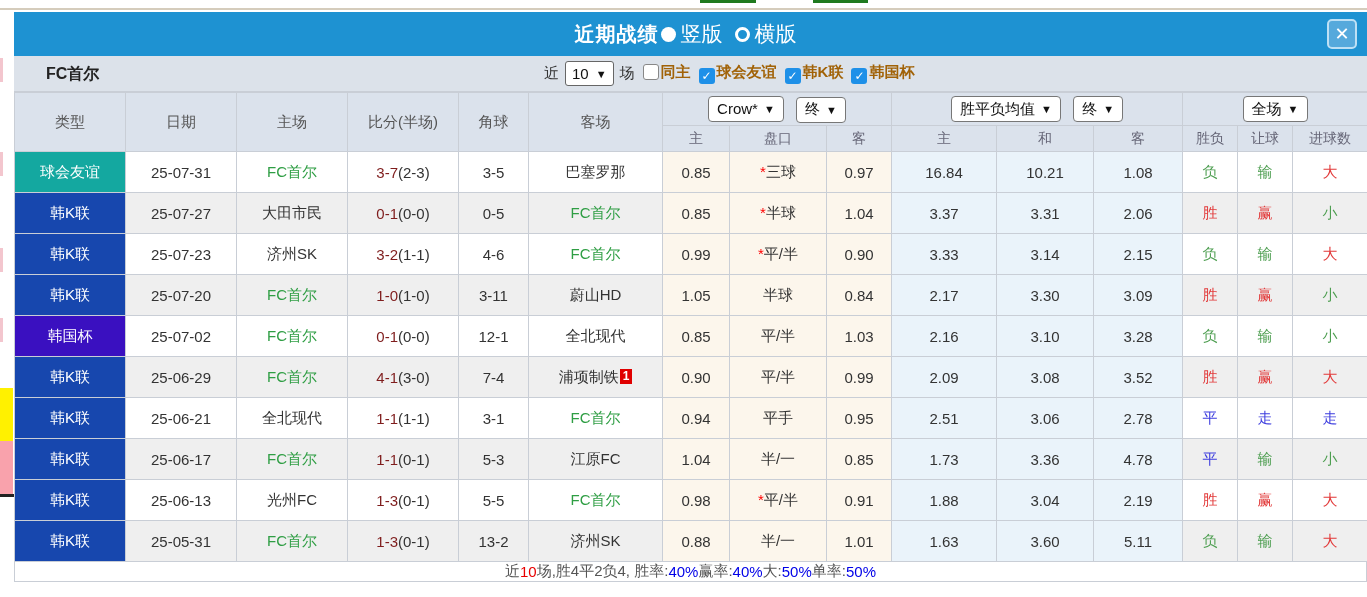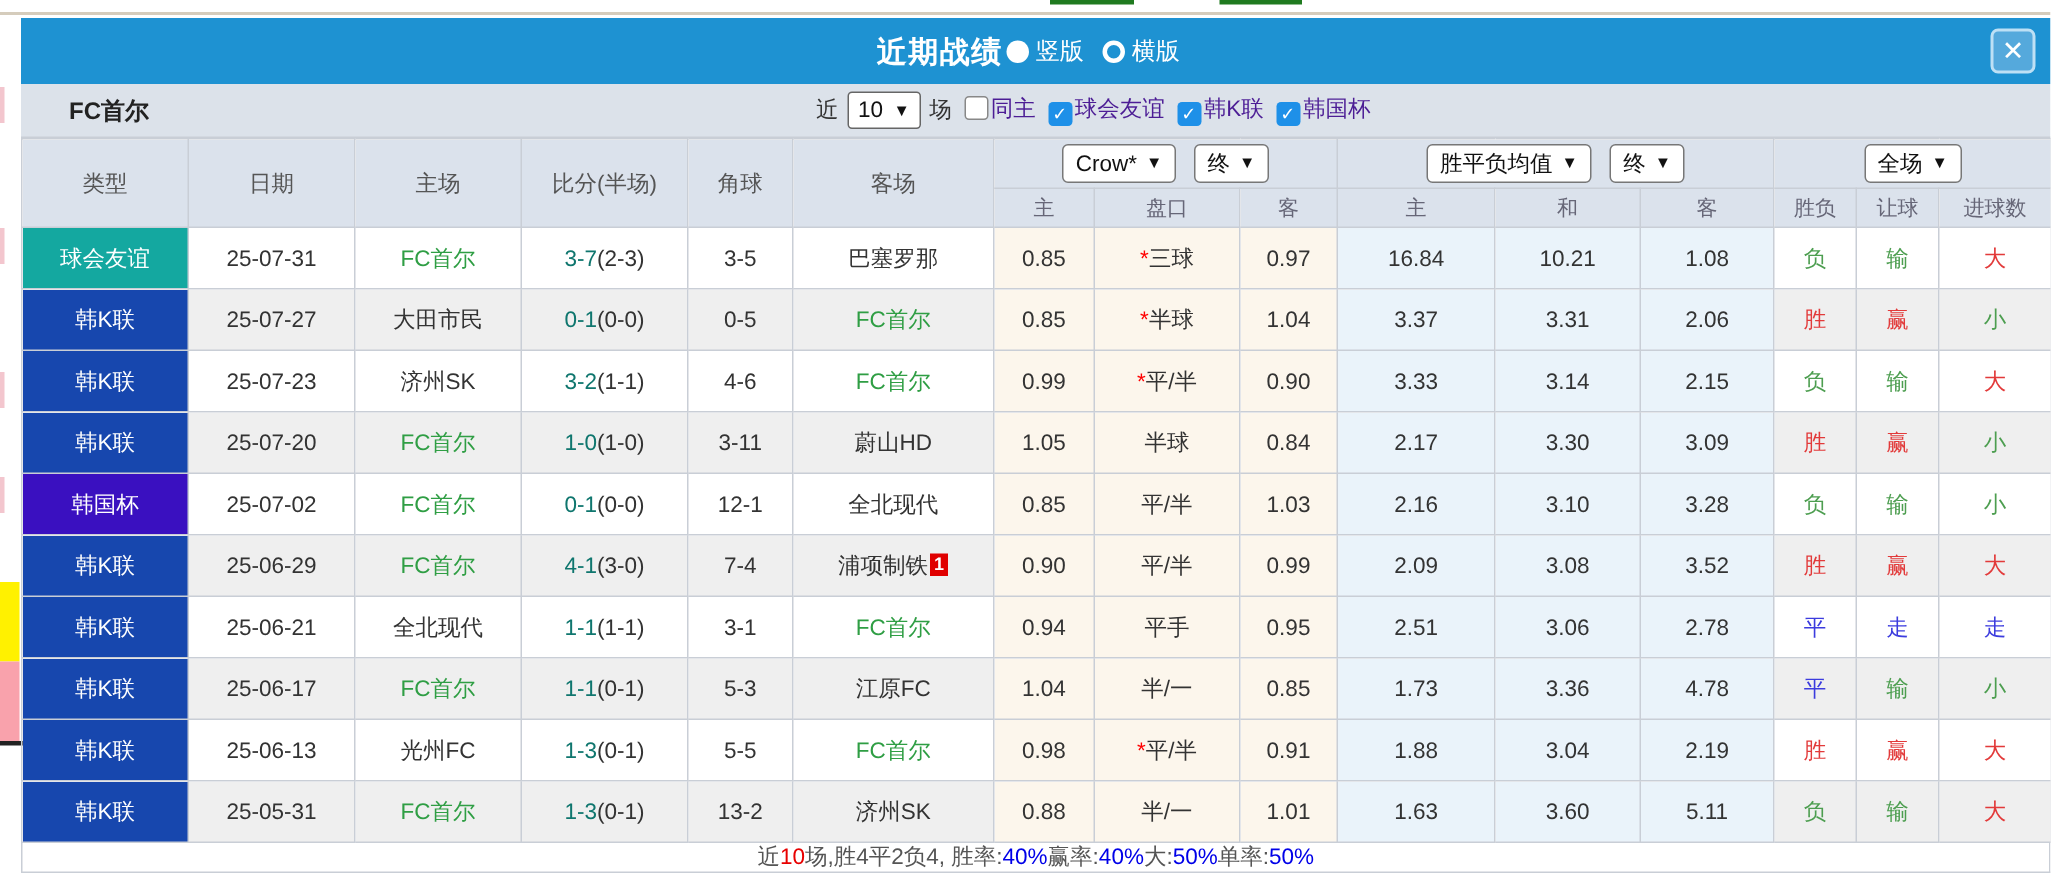--- a/index.html
+++ b/index.html
@@ -21,59 +21,59 @@
   .modal { position:absolute; left:14px; top:12px; width:1353px; height:429px;
     display:flex; flex-direction:column; background:#fff; }
 
   .titlebar { height:44px; background:#1E92D2; position:relative;
     display:flex; align-items:center; justify-content:center; flex:0 0 44px; }
   .titlebar .title { color:#fff; font-size:20px; font-weight:bold; letter-spacing:1px; }
   .radio { display:inline-block; width:15px; height:15px; border-radius:50%;
     margin:0 5px 0 2px; vertical-align:middle; cursor:pointer; }
   .radio.sel { background:#fff; }
   .radio.unsel { border:3px solid #fff; background:transparent; }
-  .radio-label { color:#fff; font-size:16px; margin-right:10px; }
+  .radio-label { color:#fff; font-size:21px; margin-right:10px; }
   .close-btn { position:absolute; right:10px; top:7px; width:30px; height:30px;
     background:#55A9DC; border:2px solid #BDE0F5; border-radius:5px; color:#fff;
     font-size:18px; font-weight:bold; text-align:center; line-height:26px; cursor:pointer; }
 
   .filterbar { height:36px; background:#DCE2EA; position:relative; flex:0 0 36px;
     border-bottom:1px solid #C9CED6; }
   .team-name { position:absolute; left:32px; top:8px; font-size:16px; font-weight:bold; color:#222; }
   .filter-controls { position:absolute; left:530px; top:5px; display:flex;
     align-items:center; font-size:15px; color:#333; }
   .mini-select { display:inline-flex; align-items:center; background:#fff;
     border:1px solid #666; border-radius:3px; height:25px; padding:0 6px;
     margin:0 6px; font-size:15px; color:#111; cursor:pointer; }
   .mini-select .chev { margin-left:7px; font-size:11px; color:#111; }
   .cb { display:inline-block; width:16px; height:16px; border-radius:3px;
     vertical-align:-3px; margin:0 2px 0 8px; cursor:pointer; }
   .cb.on { background:#1E90E8; color:#fff; font-size:12px; font-weight:bold;
     text-align:center; line-height:16px; }
   .cb.off { background:#fff; border:1px solid #888; }
-  .cb-label { color:#4c1d95; }
+  .cb-label { color:#a16207;font-weight:bold; }
 
   table { border-collapse:collapse; table-layout:fixed; width:1353px; }
   td,th { border:1px solid #C9CED6; font-weight:normal; overflow:hidden; white-space:nowrap; }
   thead th { background:#DBE2EC; color:#555; font-size:15px; }
   thead tr.selrow th { height:33px; }
   thead tr.subrow th { height:26px; font-size:14px; color:#667; }
   .hdr-select { display:inline-flex; align-items:center; background:#fff;
     border:1px solid #777; border-radius:4px; height:26px; padding:0 8px;
     margin:0 4px; font-size:15px; color:#111; cursor:pointer; }
   .hdr-select .chev { margin-left:6px; font-size:11px; }
 
   tbody td { height:41px; text-align:center; font-size:15px; color:#333; }
   tbody tr:nth-child(even) td { background:#EFEFEF; }
   tbody tr:nth-child(odd) td { background:#FFFFFF; }
   tbody td.ah-col { background:#FCF6EC !important; }
   tbody td.eu-col { background:#EAF3FA !important; }
   td.type-cell { color:#fff; font-size:15px; }
   .team-green { color:#2F9E44; }
-  .score-red { color:#0f766e; }
+  .score-red { color:#7f1d1d; }
   .star { color:#F00; }
   .rank-badge { display:inline-block; background:#E00000; color:#fff; font-size:12px;
     font-weight:bold; padding:0 3px; margin-left:1px; vertical-align:2px; line-height:15px; }
   .c-red { color:#E23A3A; }
   .c-green { color:#4D9E50; }
   .c-blue { color:#3C3CDE; }
 
   .summary { flex:1; display:flex; align-items:center; justify-content:center;
     font-size:15px; border-left:1px solid #C9CED6; border-right:1px solid #C9CED6;
     border-bottom:1px solid #C9CED6; background:#fff; }

